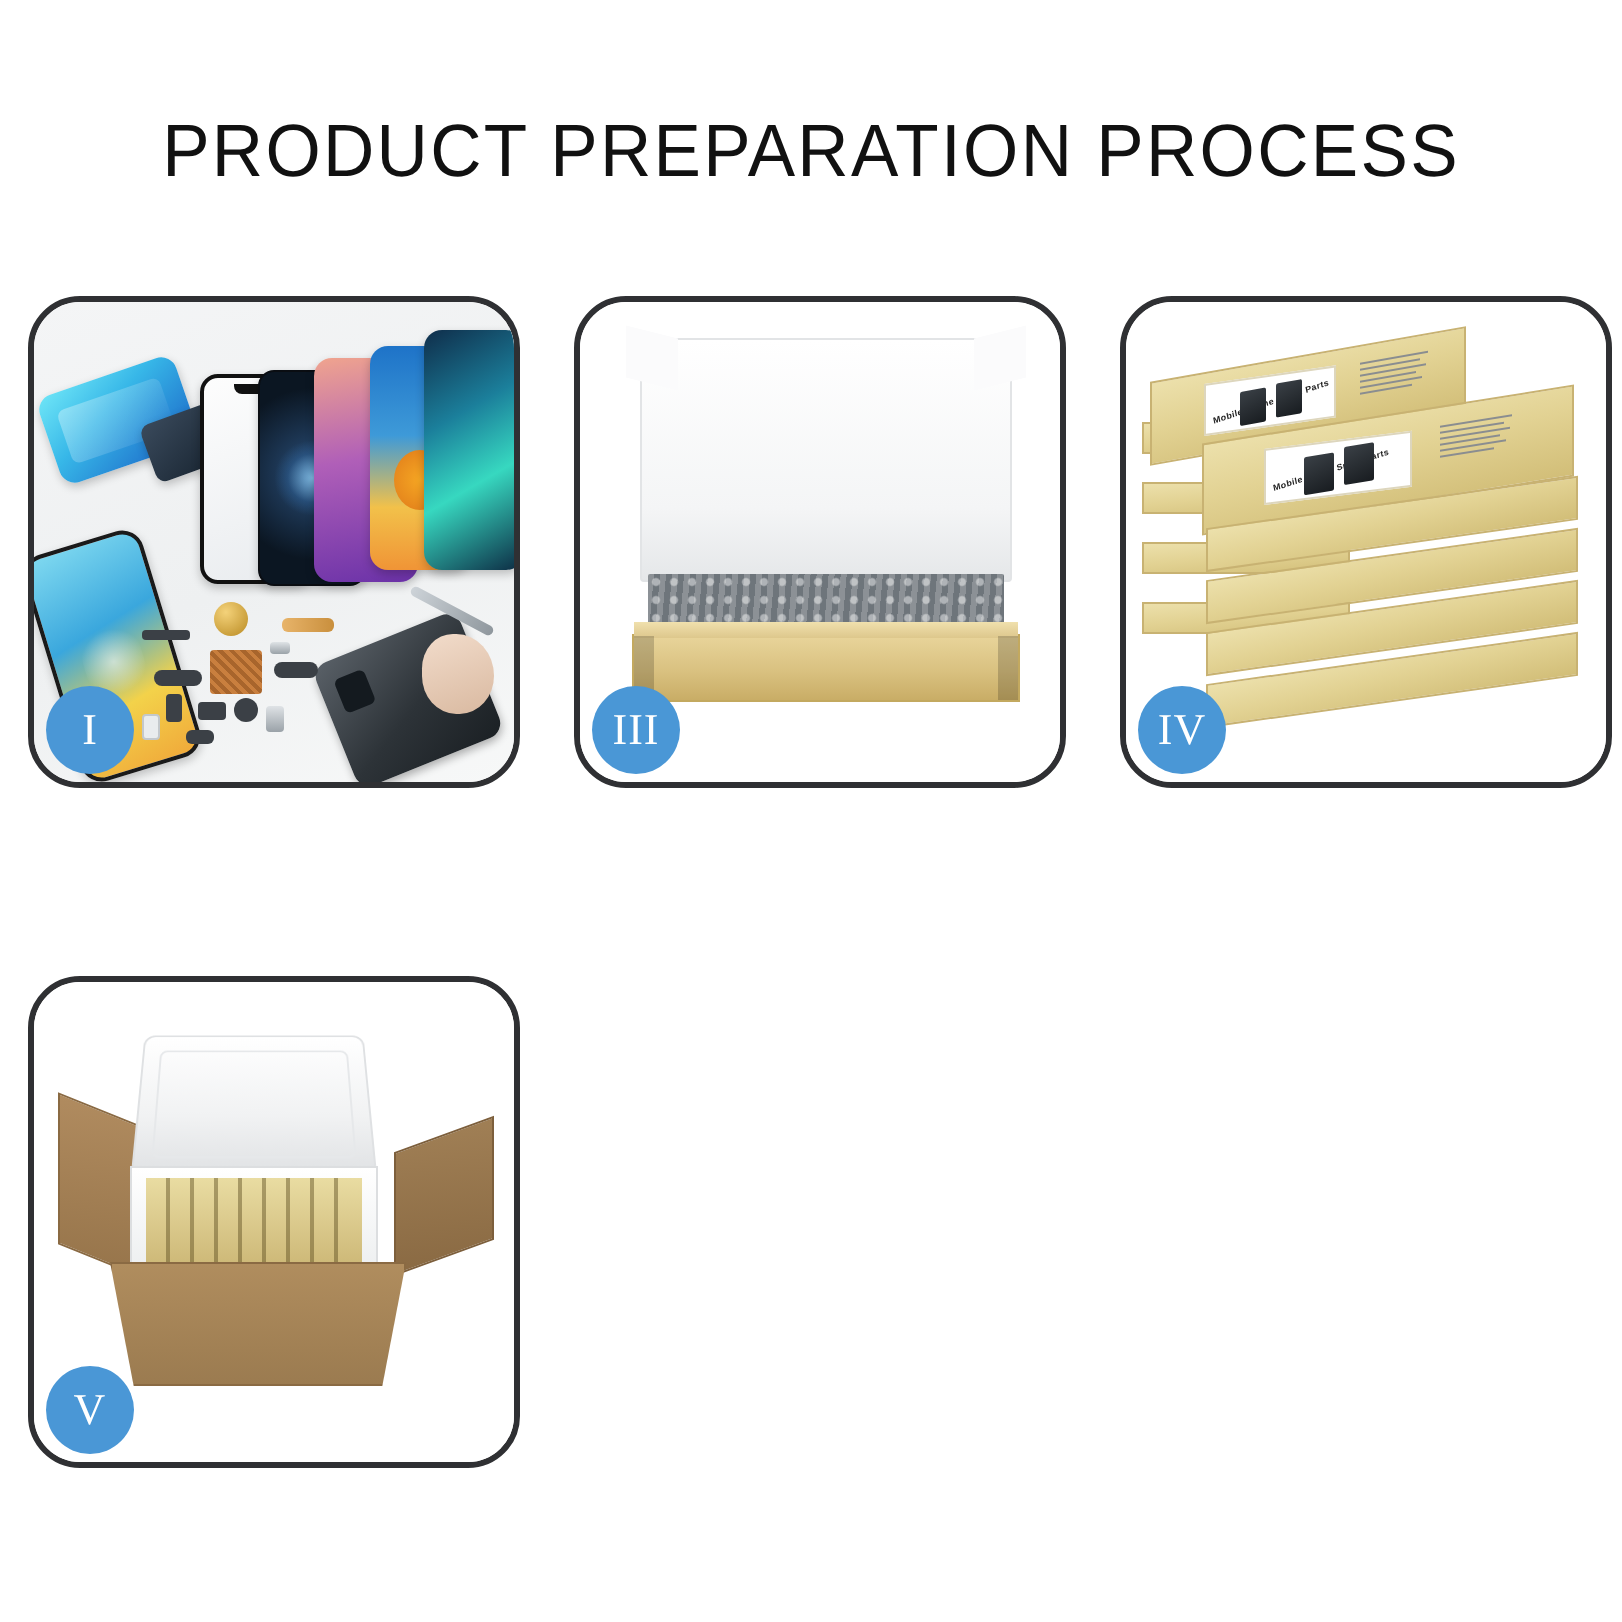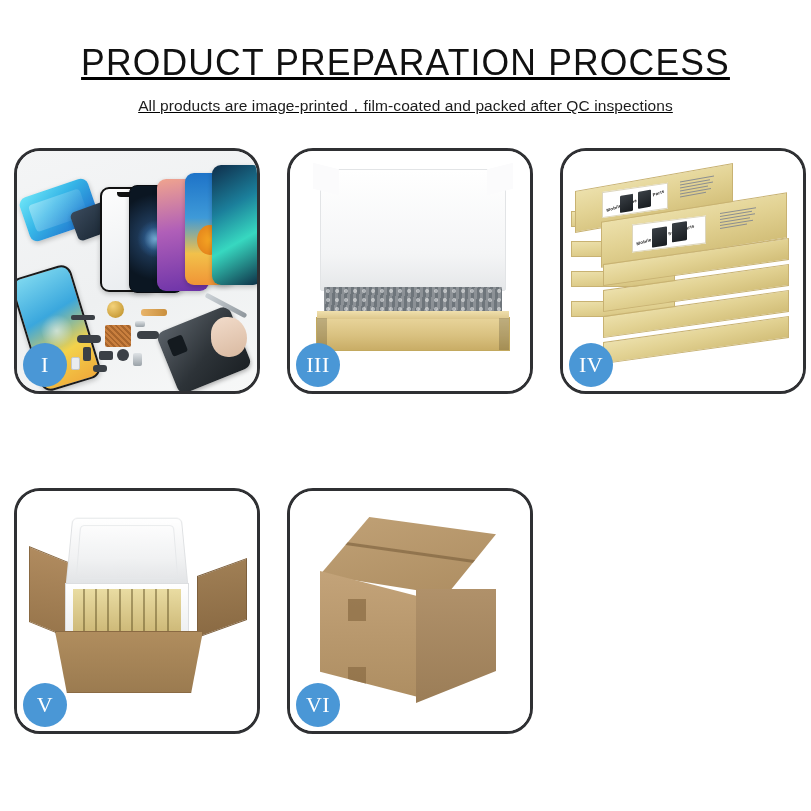--- a/index.html
+++ b/index.html
@@ -5,21 +5,21 @@
   * { box-sizing: border-box; margin: 0; padding: 0; }
   html, body {
     width: 811px; height: 811px;
     background: #ffffff;
     font-family: "Liberation Sans", sans-serif;
     overflow: hidden;
   }
   .page { position: relative; width: 811px; height: 811px; background: #fff; }
 
   
-  .header { padding-top: 44px; text-align: center; text-decoration: underline; }
+  .header { padding-top: 57px; text-align: center; }
   .title {
     font-size: 37px; letter-spacing: 1.2px; color: #111;
     font-weight: 400; line-height: 1.05;
     font-family: "Liberation Sans", sans-serif;
     transform: scaleX(0.96);
   }
   .subtitle {
     margin-top: 13px; font-size: 15.5px; color: #1c1c1c;
     font-weight: 400; letter-spacing: 0.1px;
   }
@@ -195,21 +195,20 @@
     clip-path: polygon(0 0,100% -18%,100% 72%,0 100%); }
   .c6-tape { position:absolute; background: rgba(140,110,70,.75); }
 </style>
 </head>
 <body>
 
 <div class="page">
 
   <div class="header">
     <div class="title">PRODUCT PREPARATION PROCESS</div>
-    <div class="subtitle">All products are image-printed，film-coated and packed after QC inspections</div>
   </div>
 
   <div class="grid">
 
     <div class="panel">
       <div class="stage p1">
         <div class="ph ph-teal"></div>
         <div class="ph ph-dark2"></div>
         <div class="ph ph-big"></div>
         <div class="ph ph-black">
@@ -323,30 +322,15 @@
             <i style="left:58px;"></i>
             <i style="left:70px;"></i>
           <i style="left:82px;"></i>
             <i style="left:94px;"></i>
         </div>
         <div class="c5-front"></div>
       </div>
       <div class="badge">V</div>
     </div>
 
-    <div class="panel">
-      <div class="stage p6">
-        <div class="c6">
-          <div class="c6-top">
-              <div class="seam"></div>
-            </div>
-          <div class="c6-left">
-            <div class="c6-tape" style="left:28px;top:28px;width:18px;height:22px;"></div>
-            <div class="c6-tape" style="left:28px;top:96px;width:18px;height:22px;"></div>
-          </div>
-          <div class="c6-right"></div>
-        </div>
-      </div>
-      <div class="badge">VI</div>
-    </div>
 
   </div>
 </div>
 
 </body></html>

